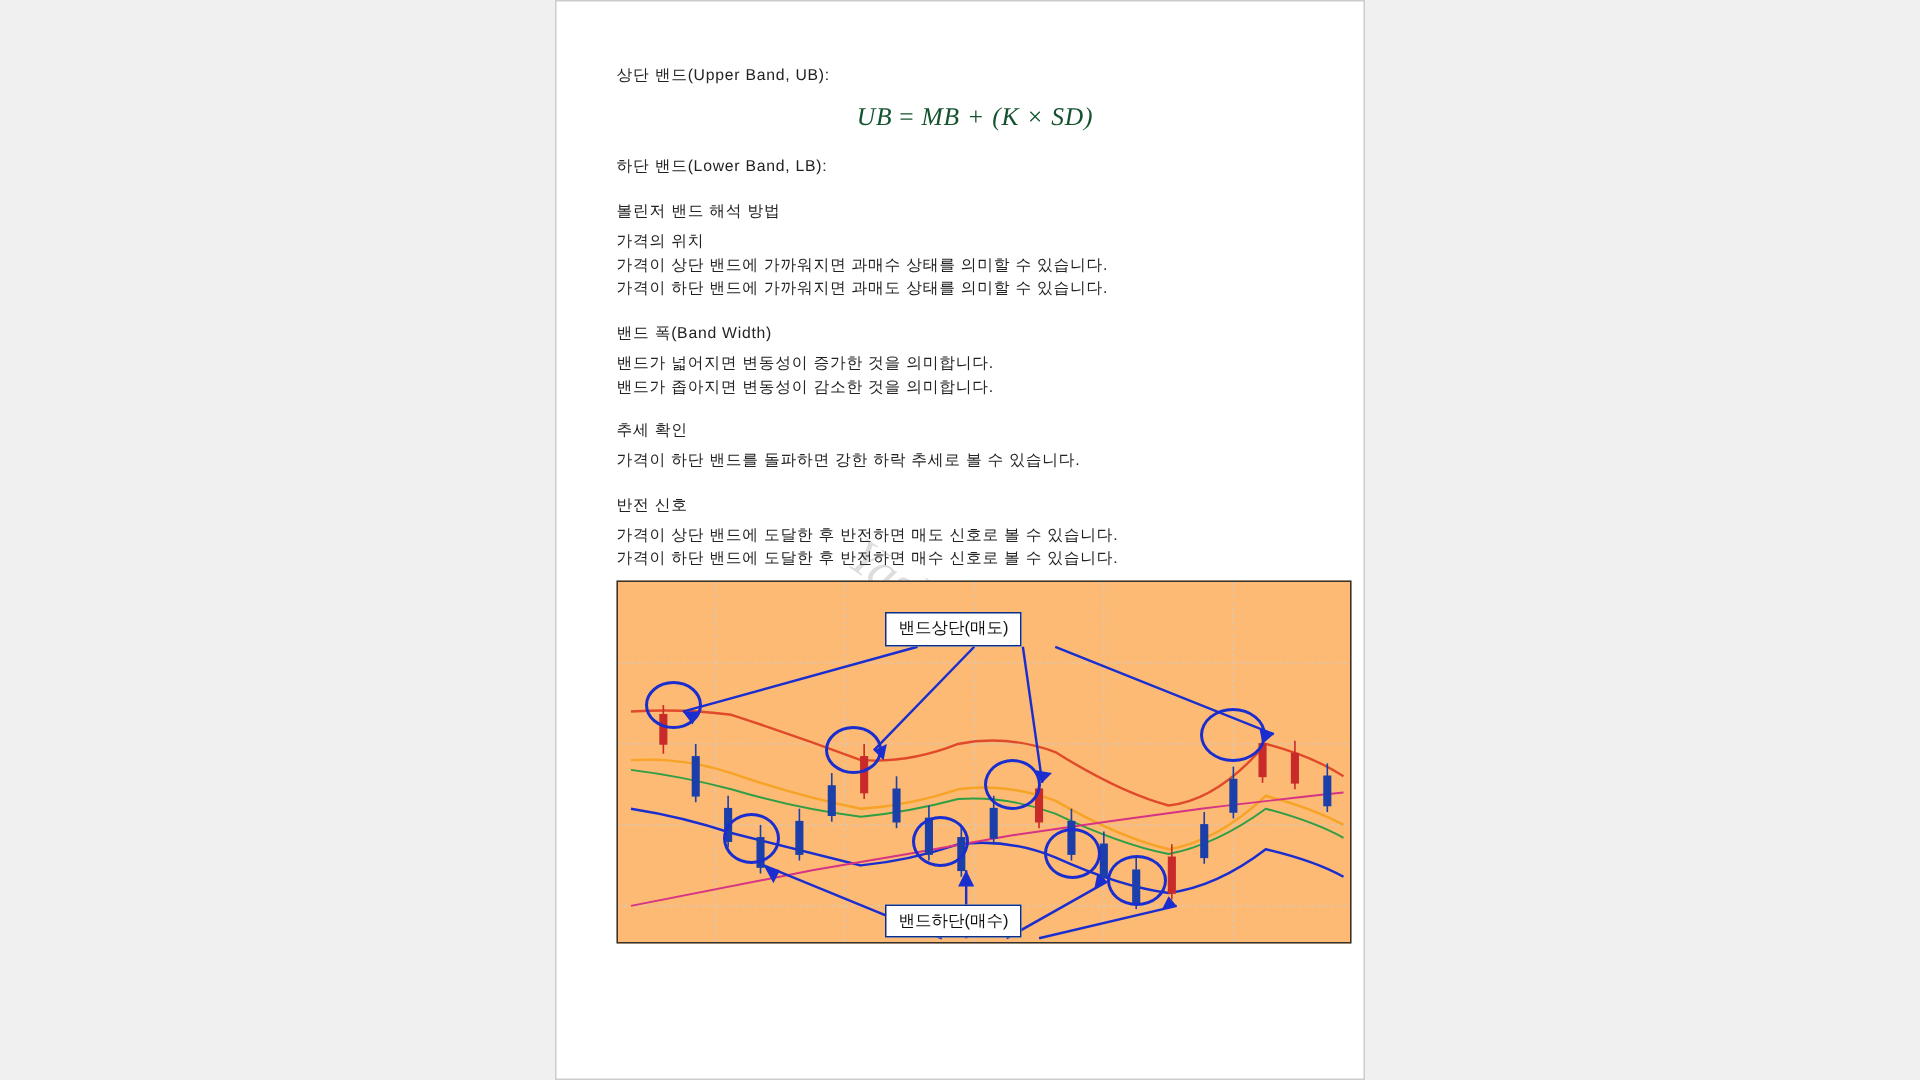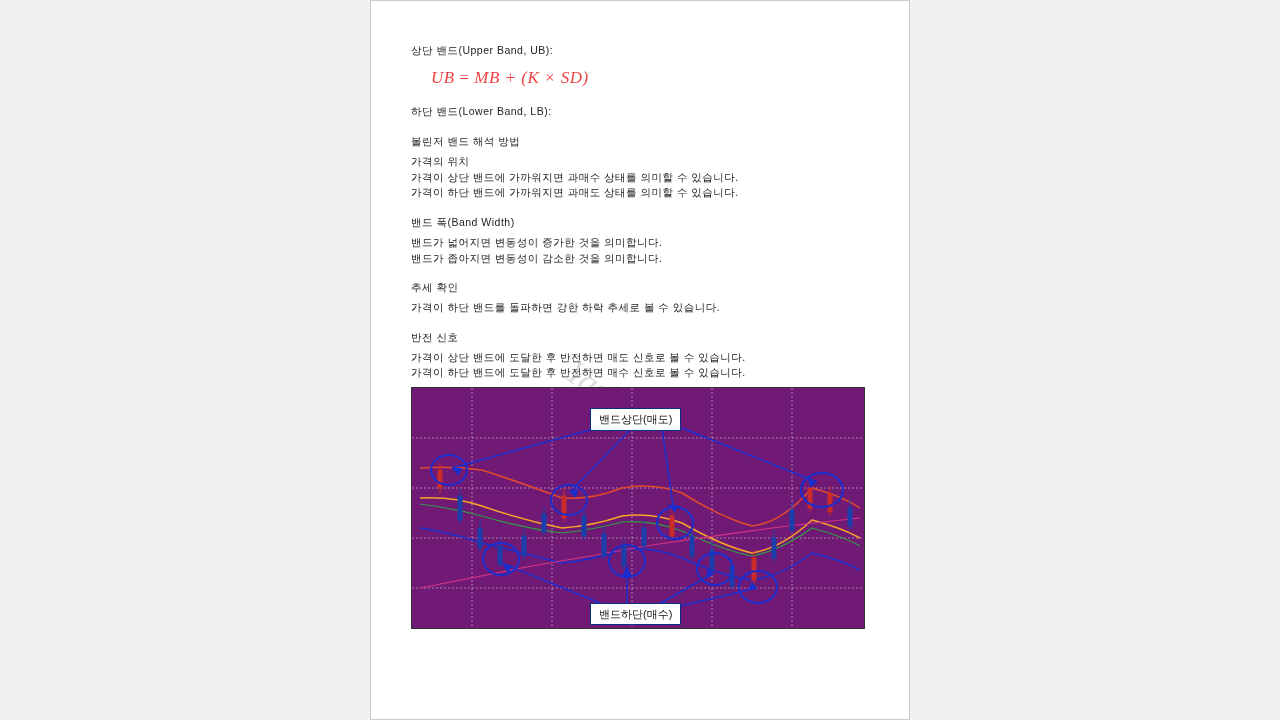--- a/index.html
+++ b/index.html
@@ -29,23 +29,24 @@
   .section-title {
     font-weight: normal;
     margin-top: 14px;
     margin-bottom: 4px;
     letter-spacing: 0.5px;
   }
   .formula {
     font-family: "Times New Roman", serif;
     font-style: italic;
     font-size: 17px;
-    color: #ef4444;
+    color: #14532d;
     margin: 6px 0 8px 20px;
     letter-spacing: 0.5px;
+    text-align: center;
   }
   .formula .op {
     font-style: normal;
   }
   .body-line {
     margin: 0;
     letter-spacing: 0.5px;
   }
   .watermark {
     position: absolute;
@@ -58,22 +59,23 @@
     font-family: "Times New Roman", serif;
     font-style: italic;
     white-space: nowrap;
   }
   .chart-box {
     margin-top: 6px;
     border: 1px solid #333;
     width: 452px;
     height: 240px;
     position: relative;
-    background: #701a75;
+    background: #fdba74;
     overflow: hidden;
+    padding-left: 36px;
   }
   .chart-box svg {
     position: absolute;
     inset: 0;
   }
   .chart-label {
     position: absolute;
     background: #fff;
     border: 1.5px solid #0a2f8a;
     padding: 2px 8px;

